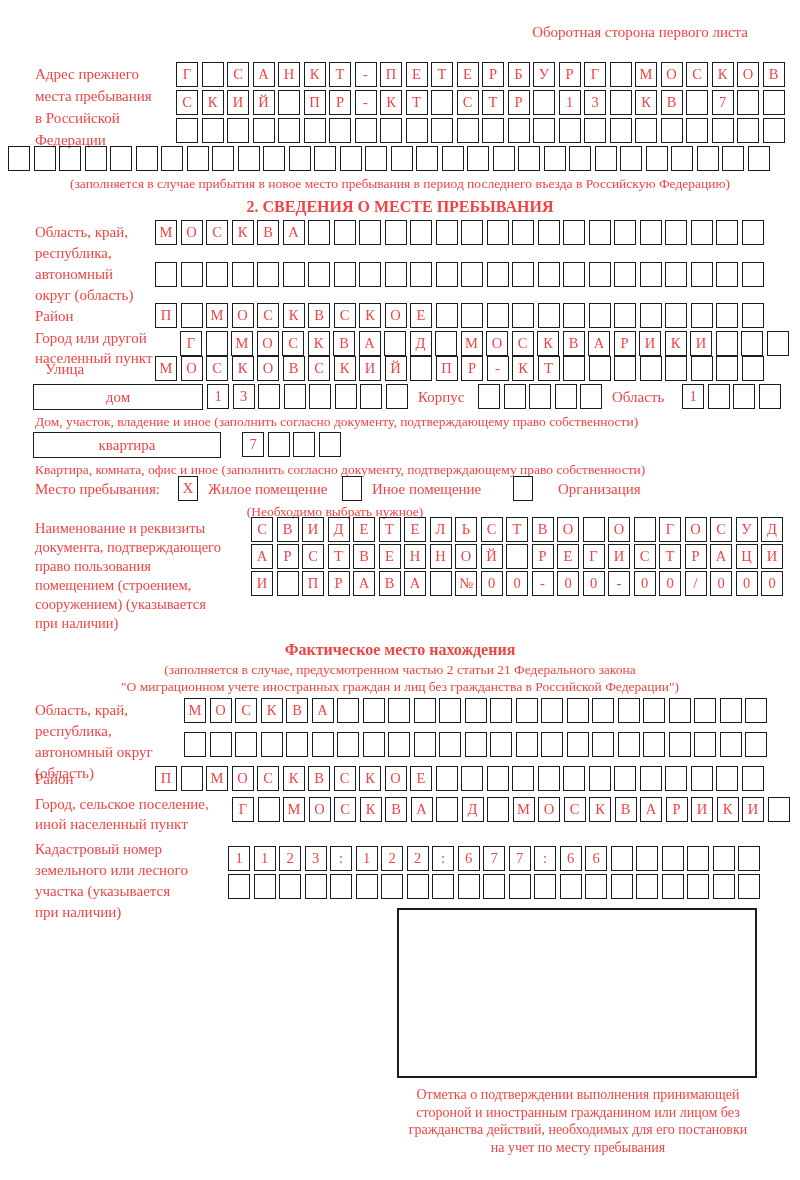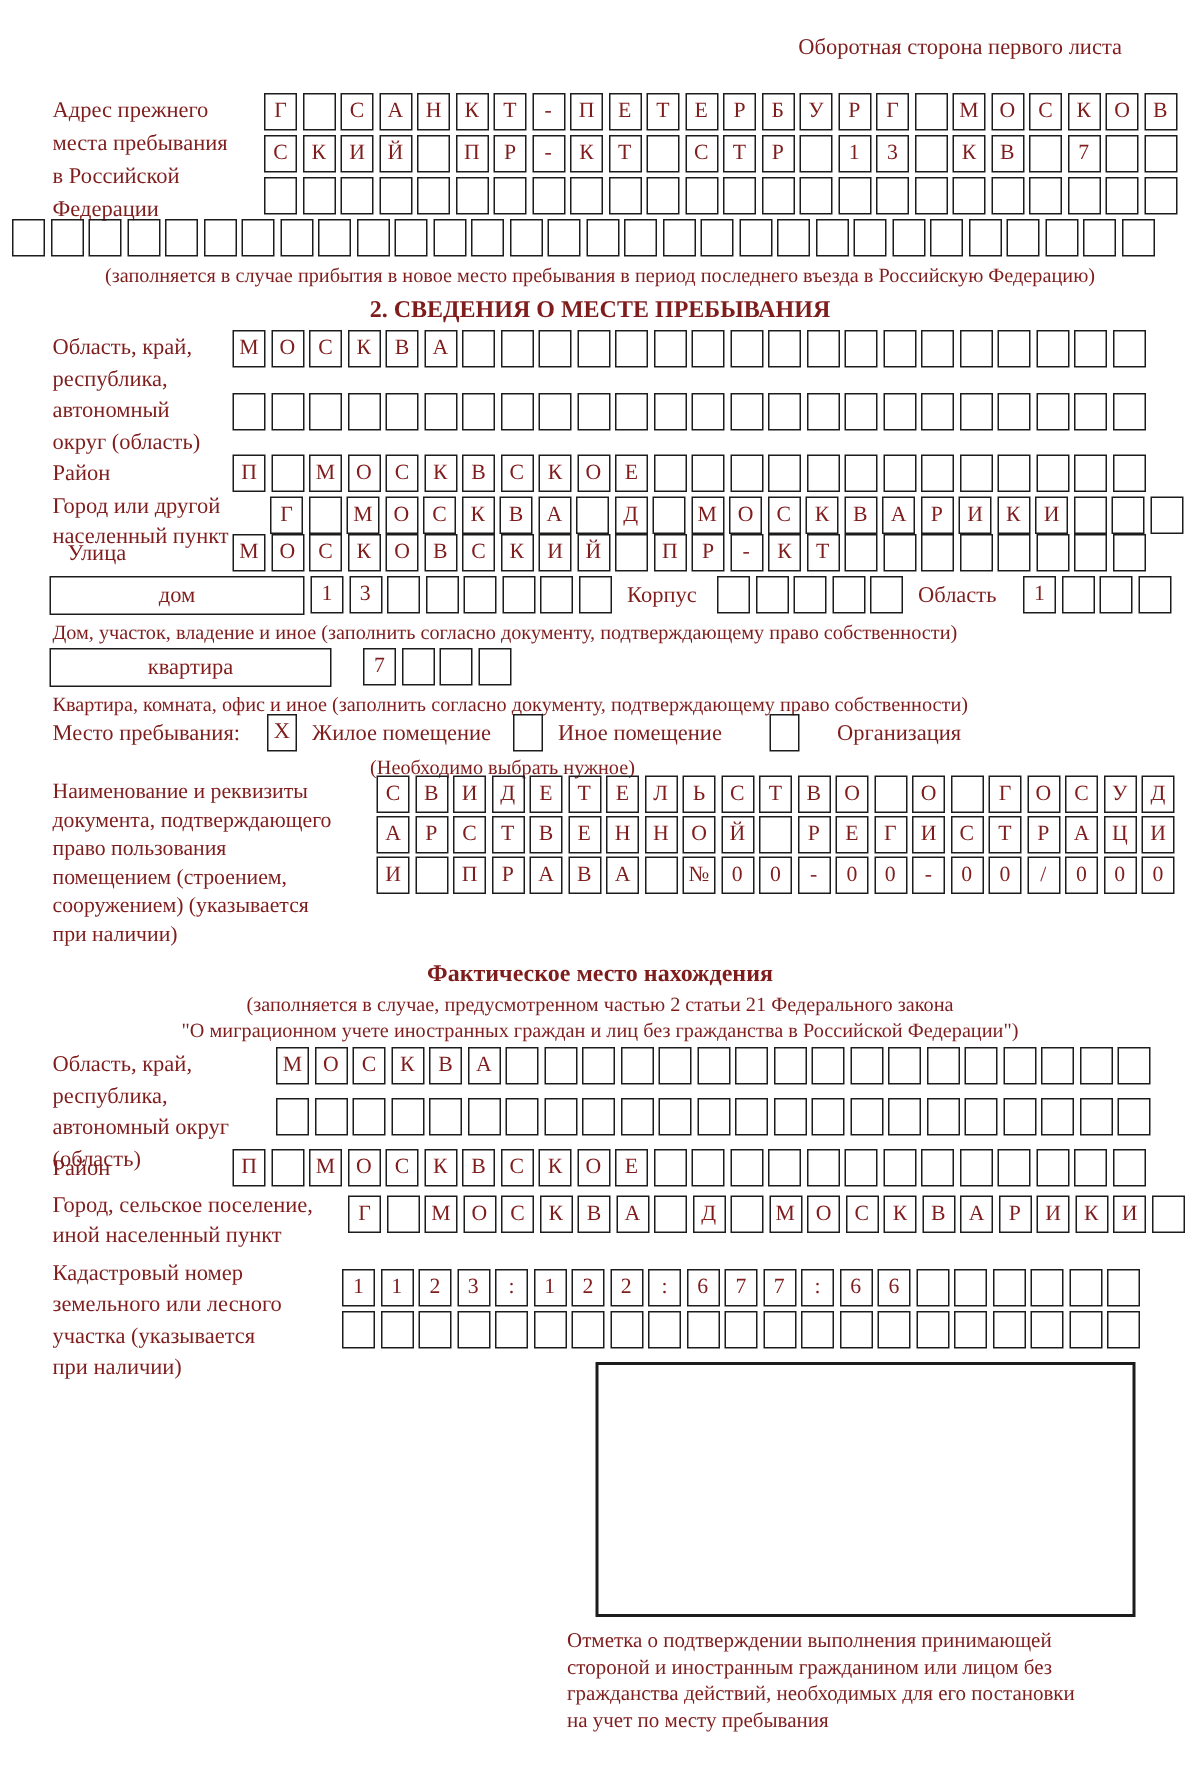--- a/index.html
+++ b/index.html
@@ -1,18 +1,18 @@
 <!DOCTYPE html>
 <html><head>
 <meta charset="utf-8">
 <style>
   html,body { margin:0; padding:0; background:#ffffff; }
   .page {
     position:relative; width:800px; height:1180px; background:#ffffff;
-    font-family:"Liberation Serif", serif; color:#7f1d1d; overflow:hidden;
+    font-family:"Liberation Serif", serif; color:#ef4444; overflow:hidden;
   }
   .lbl { position:absolute; font-size:15px; line-height:21px; white-space:nowrap; }
   .lblgroup { position:absolute; font-size:15px; line-height:21px; }
   .lblgroup.tight { font-size:14.5px; line-height:19px; }
   .boxrow { position:absolute; display:flex; }
   .cell {
     flex:0 0 auto; width:22px; height:25px; margin-right:3.5px;
     border:1.8px solid #1c1c1c; box-sizing:border-box;
     display:flex; align-items:center; justify-content:center;
     font-size:14.5px; font-family:"Liberation Serif", serif;
@@ -27,21 +27,21 @@
     display:flex; align-items:center; justify-content:center; font-size:15px;
   }
   .center-title {
     position:absolute; left:0; width:800px; text-align:center;
     font-weight:bold; font-size:16px;
   }
   .centercap { position:absolute; left:0; width:800px; text-align:center; font-size:13.5px; }
   .leftcap { position:absolute; font-size:13.5px; white-space:nowrap; }
   .note { position:absolute; font-size:15px; }
   .markbox { position:absolute; border:2px solid #1c1c1c; box-sizing:border-box; background:#fff; }
-  .markcaption { position:absolute; text-align:left; font-size:14px; line-height:17.5px; }
+  .markcaption { position:absolute; text-align:center; font-size:14px; line-height:17.5px; }
 </style>
 </head>
 <body>
 
 <div class="page">
 
   <div class="note" style="right:52px; top:24px;">Оборотная сторона первого листа</div>
 
   <div class="lblgroup" style="left:35px; top:63px; line-height:22px;">
     <div>Адрес прежнего</div>

